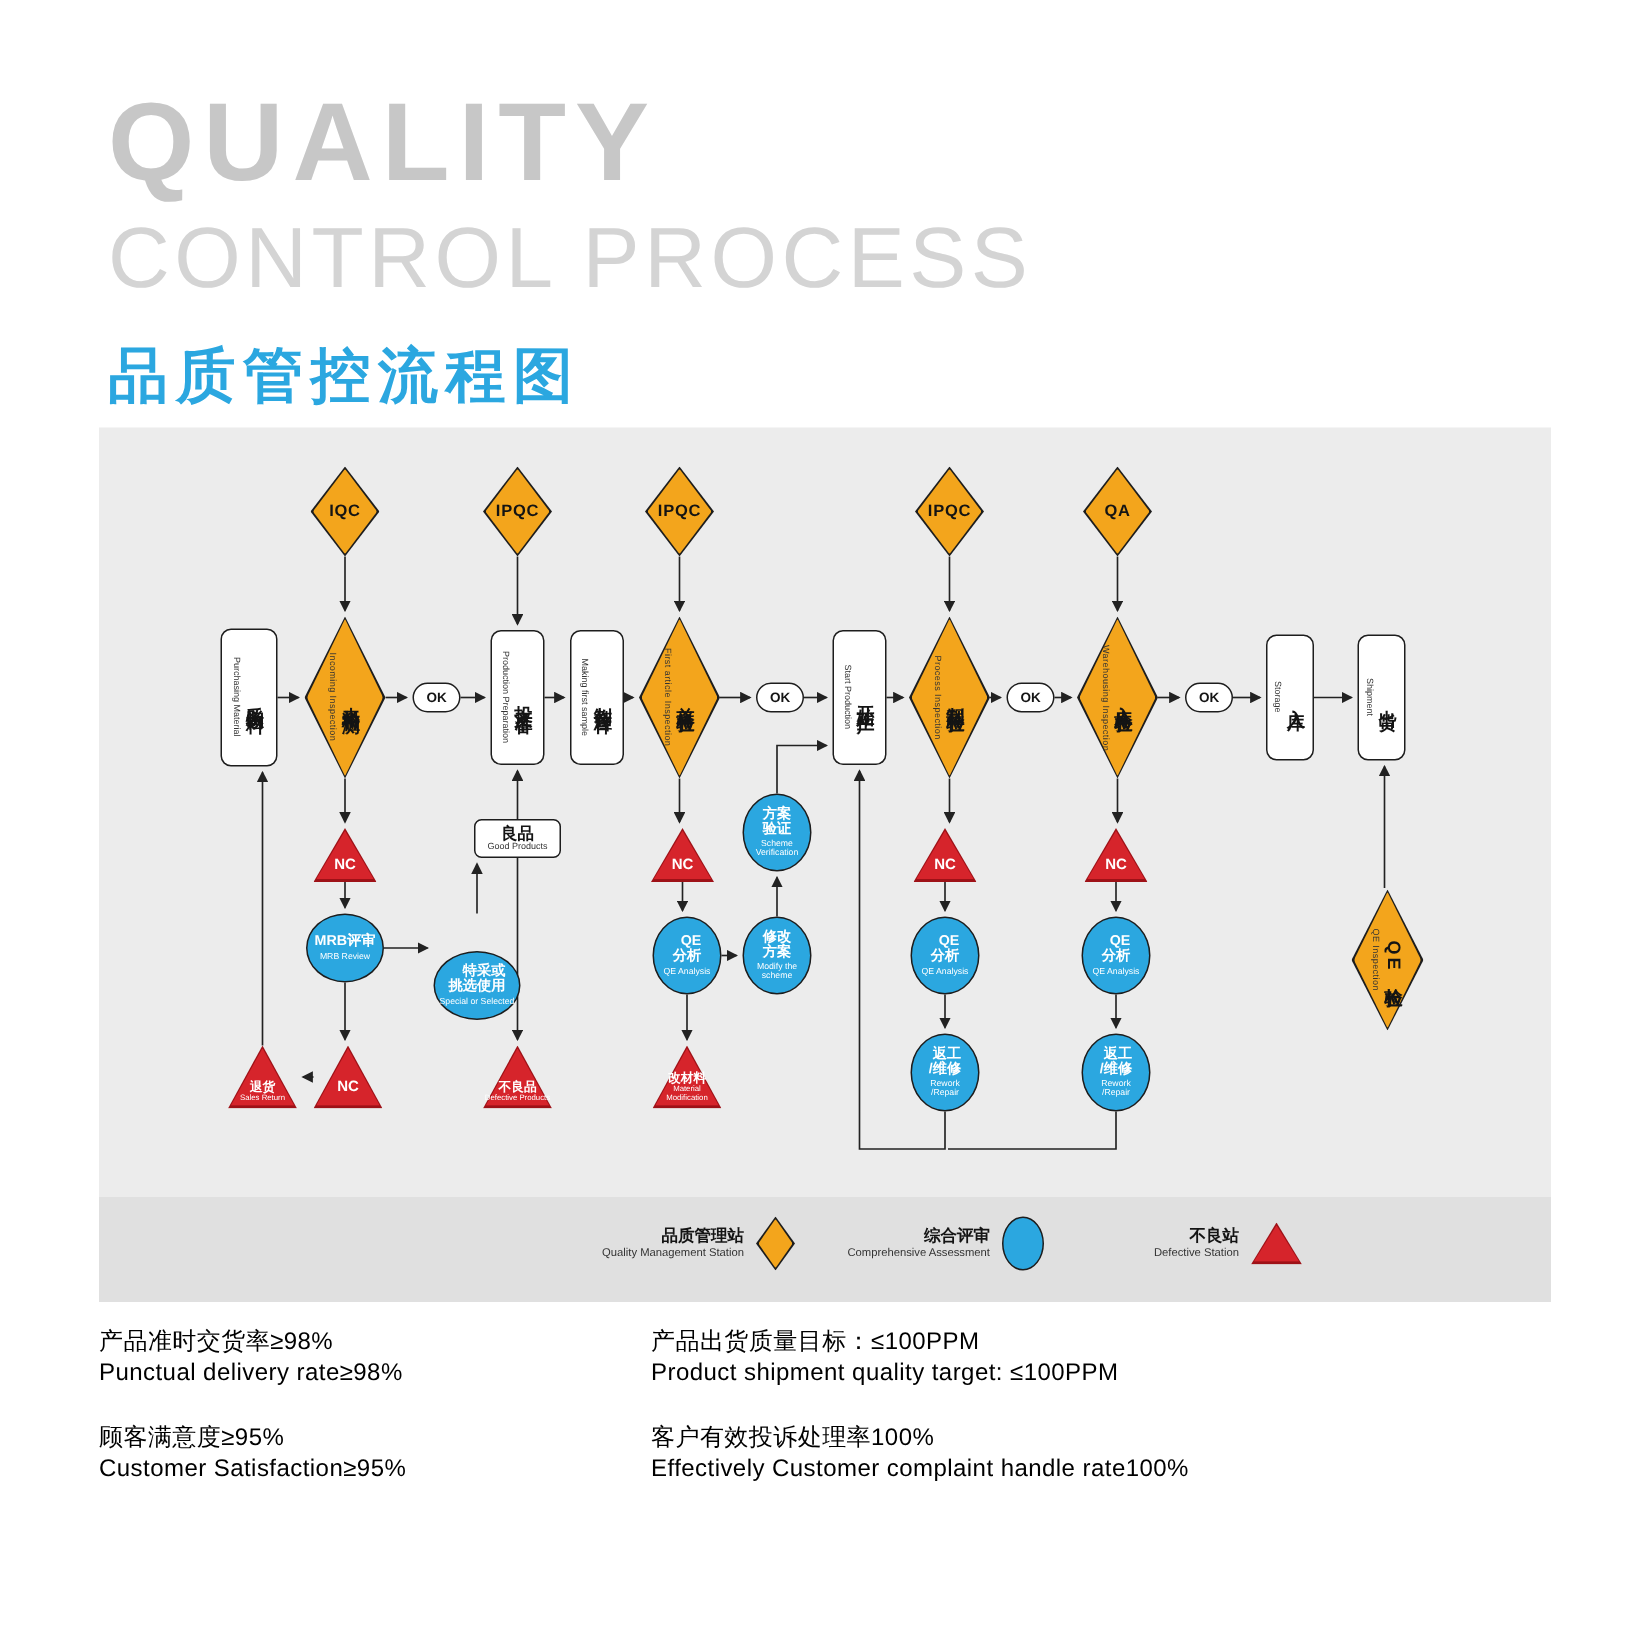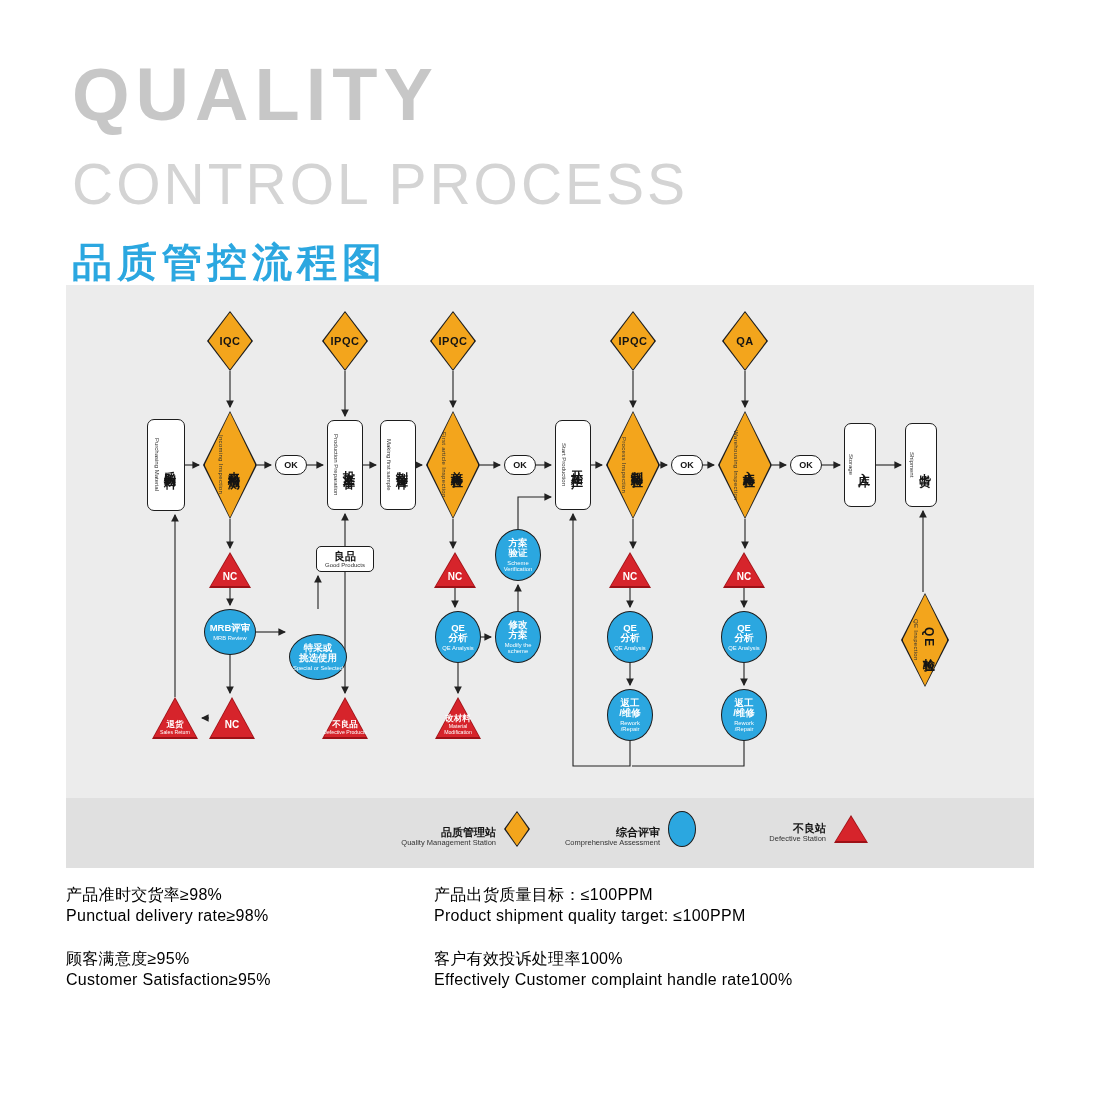--- a/index.html
+++ b/index.html
@@ -2,21 +2,21 @@
 <html><head>
 <meta charset="utf-8">
 <style>
   * { box-sizing: border-box; margin: 0; padding: 0; }
   html, body { width: 1100px; height: 1100px; }
   body { font-family: "Liberation Sans", "DejaVu Sans", sans-serif; background: #fff; position: relative; }
   .page { position: absolute; inset: 0; width: 1100px; height: 1100px; overflow: hidden; background: #fff; }
 
   .title-area { position: absolute; left: 72px; top: 58px; }
   .t1 { font-size: 74px; font-weight: 800; letter-spacing: 6px; color: #c7c7c7; line-height: 1; }
-  .t2 { font-size: 57px; font-weight: 400; letter-spacing: 3px; color: #d4d4d4; line-height: 1; margin-top: 24px; }
+  .t2 { font-size: 57px; font-weight: 400; letter-spacing: 3px; color: #d4d4d4; line-height: 1; margin-top: 12px; }
   .t3 { font-size: 40px; font-weight: 700; letter-spacing: 5px; color: #2BA7E0; margin-top: 22px; }
 
   .panel-main { position: absolute; left: 66px; top: 285px; width: 968px; height: 513px; background: #ECECEC; }
   .panel-legend { position: absolute; left: 66px; top: 798px; width: 968px; height: 70px; background: #E0E0E0; }
 
   #edges { position: absolute; left: 0; top: 0; width: 1100px; height: 1100px; z-index: 1; pointer-events: none; }
   #edges > path { stroke: #222; stroke-width: 1.1; fill: none; }
 
   #stage { position: absolute; inset: 0; z-index: 2; pointer-events: none; }
   .node { position: absolute; }
@@ -39,30 +39,30 @@
   .s-box-v .env { font-size: 6px; color: #333; margin-right: 1px; }
 
   .s-box-h { background: #fff; border: 1.2px solid #1d1d1d; border-radius: 5px; }
   .s-box-h .hcn { font-size: 11px; font-weight: 700; color: #141414; line-height: 12px; }
   .s-box-h .hen { font-size: 6px; color: #333; line-height: 7px; }
 
   .s-stadium { background: #fff; border: 1.2px solid #1d1d1d; border-radius: 10px; }
   .s-stadium .okl { font-size: 9px; font-weight: 700; color: #141414; }
 
   .s-ellipse { background: #2BA7E0; border: 1.2px solid #1d1d1d; border-radius: 50%; }
-  .s-ellipse .ecn { font-size: 9.5px; font-weight: 700; color: #fff; white-space: pre-line; text-align: center; line-height: 10.5px; }
+  .s-ellipse .ecn { font-size: 9.5px; font-weight: 700; color: #fff; white-space: pre-line; text-align: right; line-height: 10.5px; }
   .s-ellipse .een { font-size: 5.8px; color: #fff; white-space: pre-line; text-align: center; line-height: 6.5px; margin-top: 1px; }
 
   .s-triangle .ncl { font-size: 10px; font-weight: 700; color: #fff; margin-top: 13px; }
   .s-triangle-lb .lbl { flex-direction: column; justify-content: flex-end; padding-bottom: 4px; }
   .tcn { font-size: 8.5px; font-weight: 700; color: #fff; line-height: 9px; }
   .ten { font-size: 5.2px; color: #fff; line-height: 6px; text-align: center; }
 
   .legend { position: absolute; left: 330px; top: 13px; display: flex; gap: 30px; align-items: center; }
-  .legend-item { display: flex; align-items: flex-end; gap: 8px; }
+  .legend-item { display: flex; align-items: center; gap: 8px; }
   .legend-text { text-align: right; width: 100px; }
   .l-cn, .l-en { display: block; }
   .l-cn { font-size: 11px; font-weight: 700; color: #141414; line-height: 13px; }
   .l-en { font-size: 7.5px; color: #333; line-height: 8.5px; }
   .legend-shape { position: relative; width: 26px; height: 36px; }
   .legend-shape-t { position: relative; width: 34px; height: 28px; }
   .legend-ellipse { width: 28px; height: 36px; background: #2BA7E0; border: 1.2px solid #1d1d1d; border-radius: 50%; }
 
   .metrics { position: absolute; left: 66px; top: 884px; display: grid; grid-template-columns: 368px auto; row-gap: 22px; z-index: 3; }
   .m-cn { font-size: 16px; color: #000; line-height: 21px; letter-spacing: 0.3px; }

